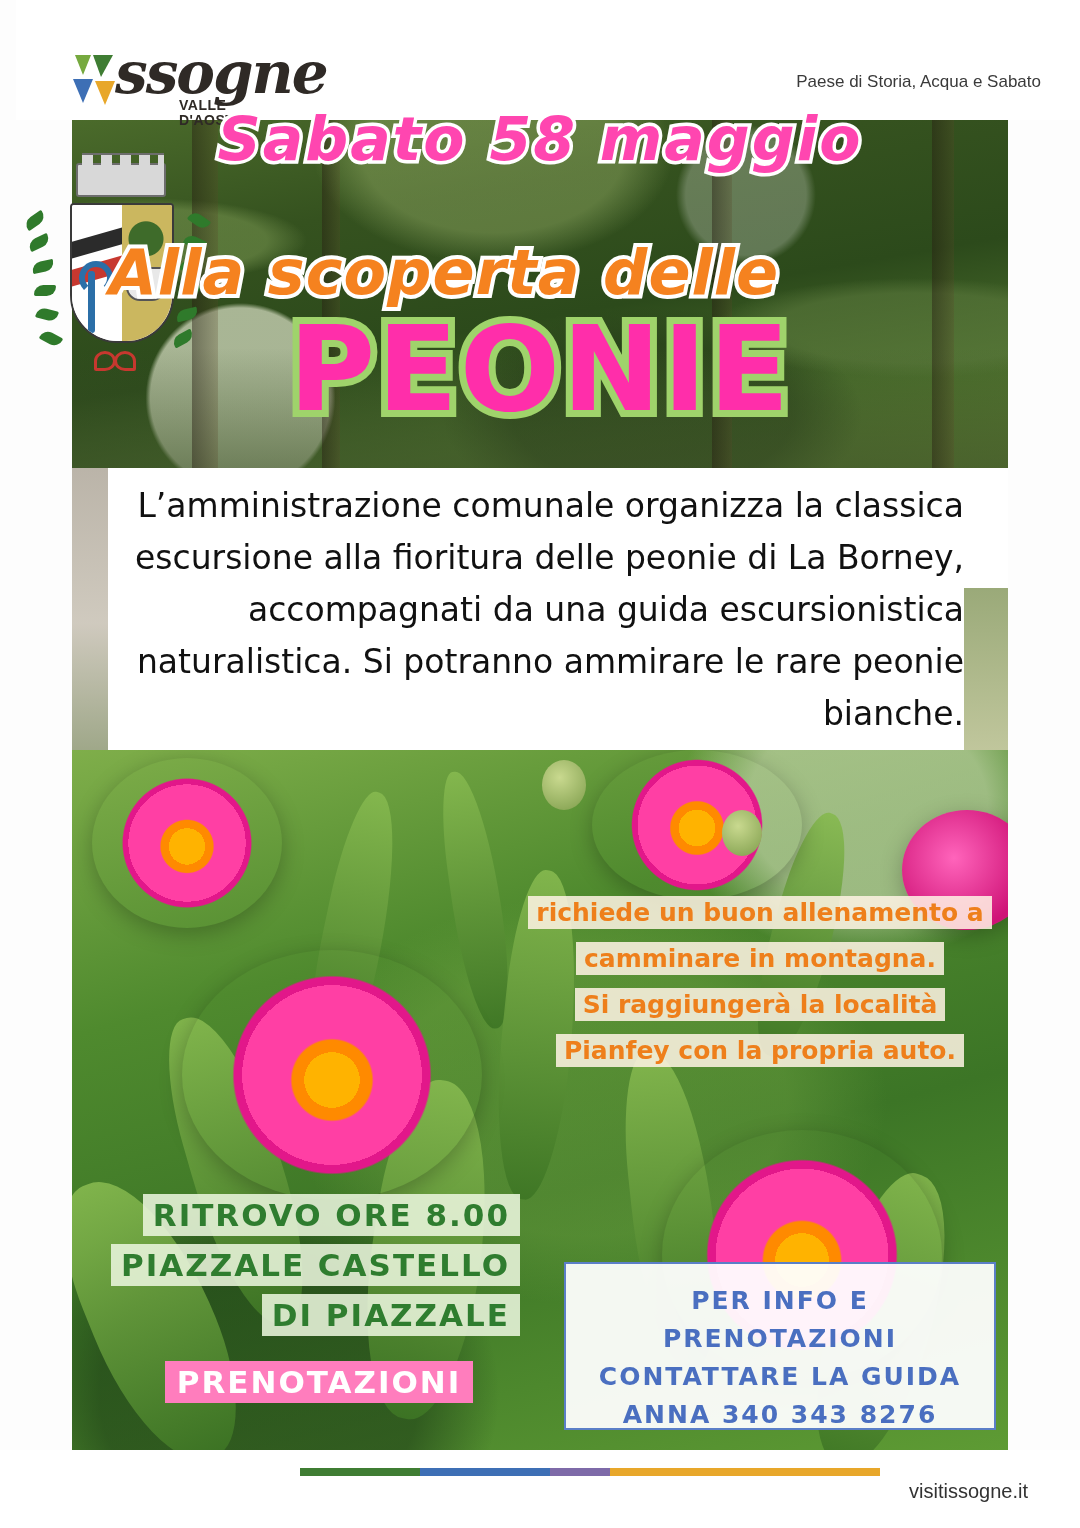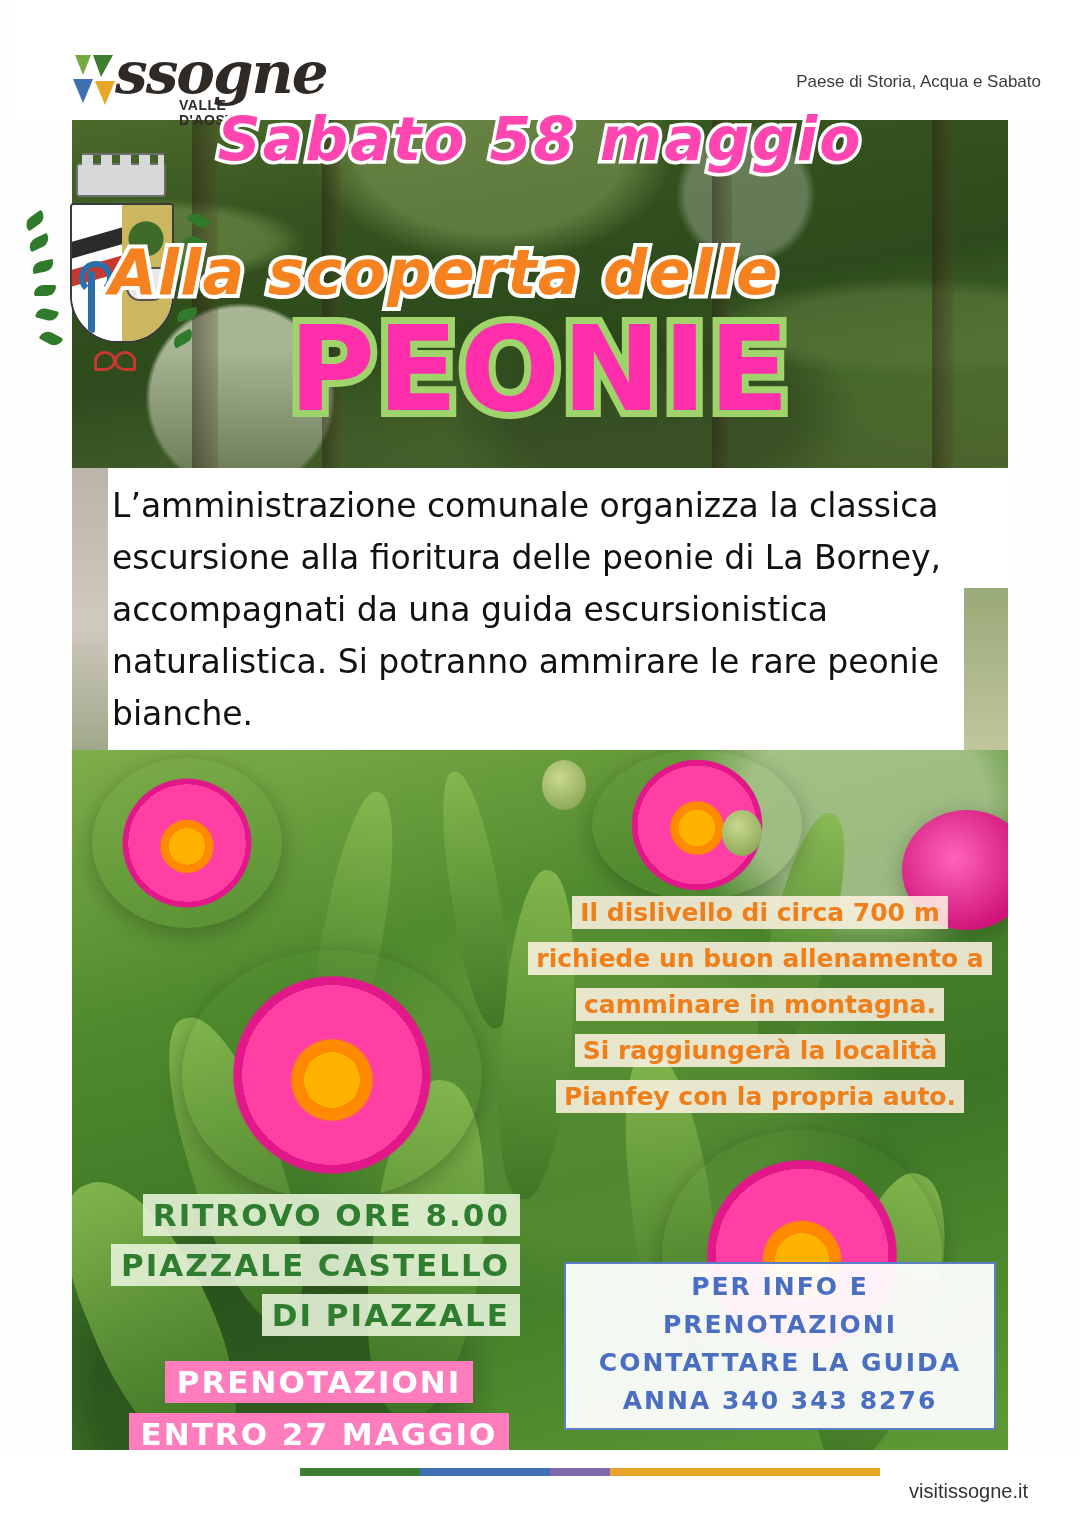--- a/index.html
+++ b/index.html
@@ -193,21 +193,21 @@
     background: linear-gradient(to bottom, #b7b0a4, #cdc7bb 55%, #9aa383);
     opacity: .95;
   }
   .desc-band .rock-r {
     position: absolute; right: 0; top: 120px; width: 44px; height: 162px;
     background: linear-gradient(to bottom, #8fa06a, #b9c091);
     opacity: .9;
   }
   .desc-text {
     position: absolute; left: 40px; right: 44px; top: 12px;
-    text-align: left;
+    text-align: right;
     font-family: "DejaVu Sans", sans-serif;
     font-size: 33px; line-height: 52px;
     color: #111;
   }
 
   
   .photo-main {
     position: absolute; left: 72px; top: 750px; width: 936px; height: 700px;
     overflow: hidden;
     background: linear-gradient(165deg, #7fae4a 0%, #4f8a2e 30%, #3c7526 60%, #5e9b34 100%);
@@ -292,21 +292,21 @@
     -webkit-box-decoration-break: clone;
   }
 
   
   .contact-box {
     position: absolute; left: 564px; top: 1262px; width: 432px; height: 168px;
     background: rgba(255,255,255,0.94);
     border: 2px solid #5b7fc7;
     z-index: 26;
     text-align: center;
-    padding-top: 4px;
+    padding-top: 18px;
     font-family: "DejaVu Sans", sans-serif;
     font-size: 25px; font-weight: bold; line-height: 38px;
     letter-spacing: 2px;
     color: #4a6fc0;
   }
 
   
   .footer {
     position: absolute; left: 0; bottom: 0; width: 1080px; height: 78px;
     background: #ffffff; z-index: 50;
@@ -409,36 +409,34 @@
     <div class="peony" style="left:20px;top:8px;width:190px;height:170px"></div>
     <div class="peony" style="left:520px;top:0px;width:210px;height:150px"></div>
     <div class="peony closed" style="left:830px;top:60px;width:130px;height:120px"></div>
     <div class="peony" style="left:110px;top:200px;width:300px;height:250px"></div>
     <div class="peony" style="left:590px;top:380px;width:280px;height:250px"></div>
     <div class="bud" style="left:470px;top:10px;width:44px;height:50px"></div>
     <div class="bud" style="left:650px;top:60px;width:40px;height:46px"></div>
   </div>
 
   <div class="info-box">
-    <div><span>Il dislivello di circa 700 m</span></div>
     <div><span>richiede un buon allenamento a</span></div>
     <div><span>camminare in montagna.</span></div>
     <div><span>Si raggiungerà la località</span></div>
     <div><span>Pianfey con la propria auto.</span></div>
   </div>
 
   <div class="meet-box">
     <div><span>RITROVO ORE 8.00</span></div>
     <div><span>PIAZZALE CASTELLO</span></div>
     <div><span>DI PIAZZALE</span></div>
   </div>
 
   <div class="book-box">
     <div><span>PRENOTAZIONI</span></div>
-    <div><span>ENTRO 27 MAGGIO</span></div>
   </div>
 
   <div class="contact-box">
     <div>PER INFO E</div>
     <div>PRENOTAZIONI</div>
     <div>CONTATTARE LA GUIDA</div>
     <div>ANNA 340 343 8276</div>
   </div>
 
   <div class="footer">

